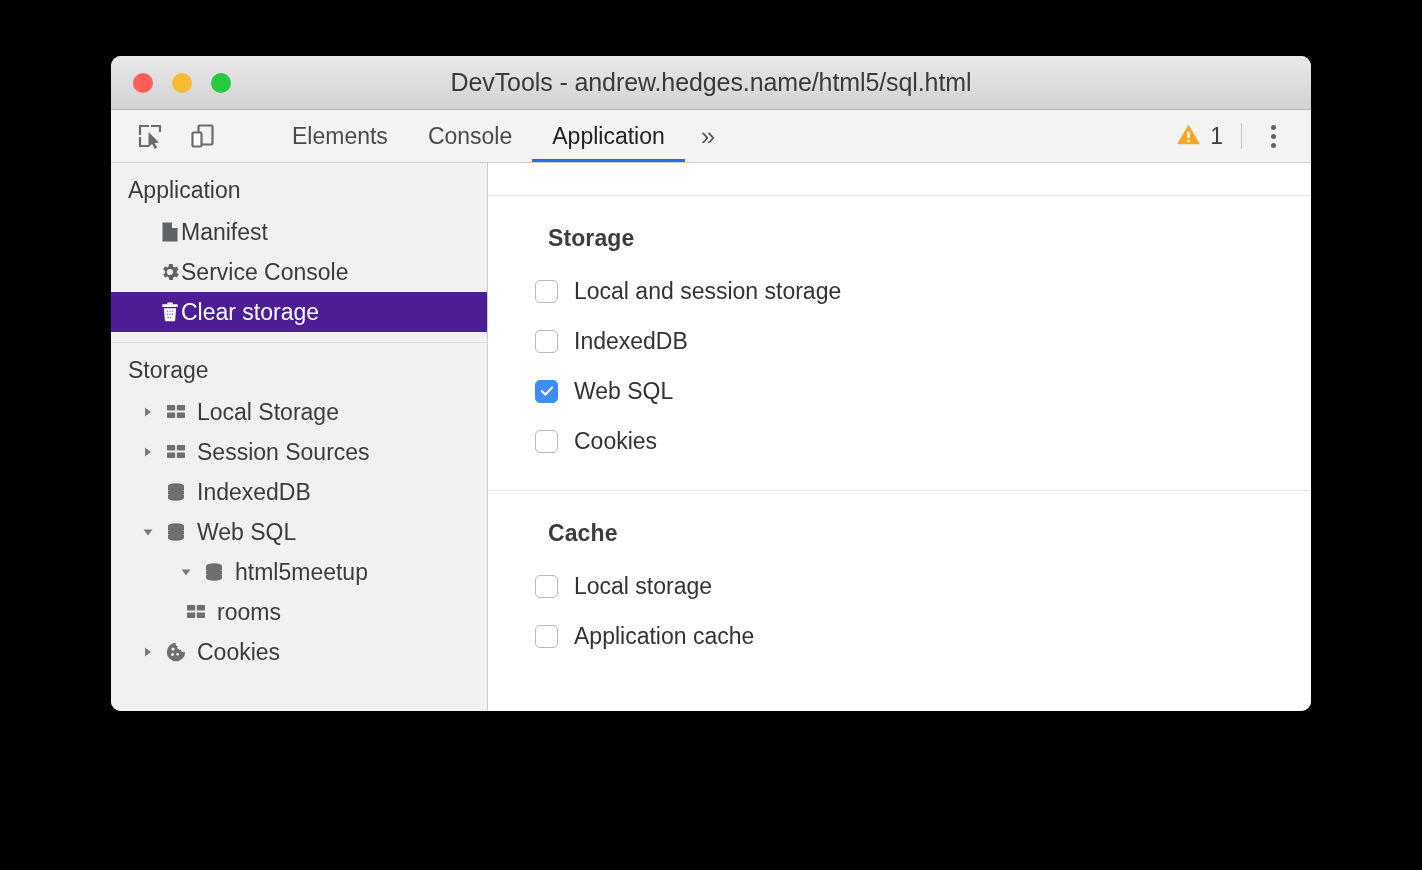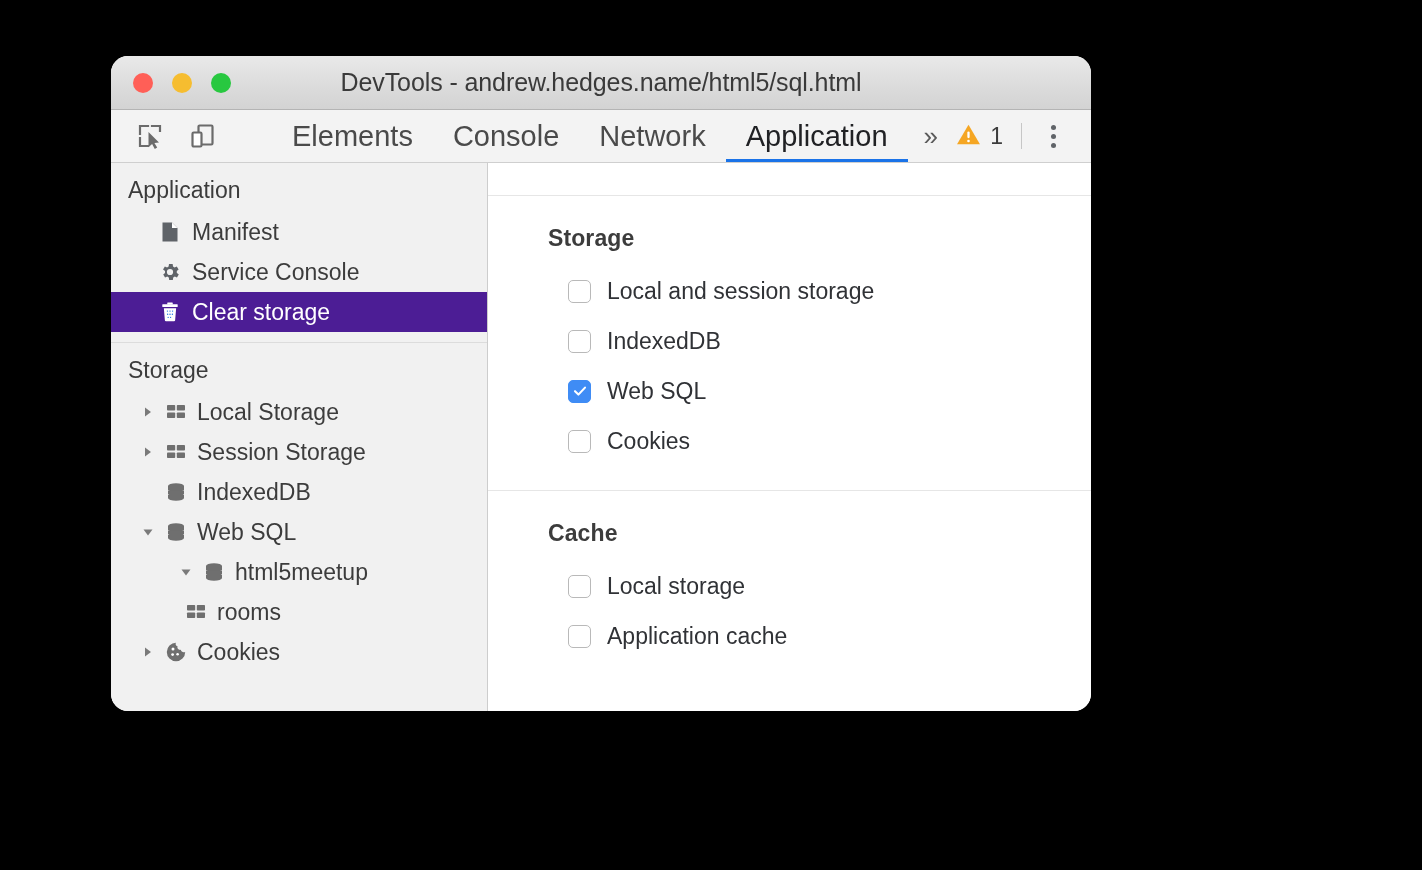--- a/index.html
+++ b/index.html
@@ -10,24 +10,24 @@
     height: 870px;
     overflow: hidden;
     font-family: "Liberation Sans", sans-serif;
     -webkit-font-smoothing: antialiased;
   }
 
   #window {
     position: absolute;
     left: 111px;
     top: 56px;
-    width: 980px;
+    width: 1200px;
     height: 655px;
     background: #ffffff;
-    border-radius: 17px;
+    border-radius: 10px;
     overflow: hidden;
     box-shadow: 0 0 0 0.5px rgba(0,0,0,0.35);
   }
 
   
   #titlebar {
     position: relative;
     height: 53px;
     background: linear-gradient(to bottom, #e9e9e9 0%, #dcdcdc 55%, #d3d3d3 100%);
     border-bottom: 1px solid #b4b4b4;
@@ -85,21 +85,21 @@
     margin: 13px 14px 13px 18px;
   }
   .tabs {
     display: flex;
     align-items: stretch;
   }
   .tab {
     display: flex;
     align-items: center;
     padding: 4px 20px;
-    font-size: 29px;
+    font-size: 23px;
     color: #4a4a4a;
     white-space: nowrap;
     position: relative;
   }
   .tab.active {
     color: #202124;
   }
   .tab.active::after {
     content: "";
     position: absolute;
@@ -170,21 +170,20 @@
     color: #3c3c3c;
     padding: 14px 0 8px 17px;
   }
   .sb-item {
     display: flex;
     align-items: center;
     height: 40px;
     padding-left: 48px;
     font-size: 23px;
     color: #3c3c3c;
-    gap: 11px;
   }
   .sb-item.selected {
     background: #4c1d95;
     color: #ffffff;
     text-align: right;
   }
   .sb-divider {
     height: 1px;
     background: #dcdcdc;
     margin: 10px 0 0 0;
@@ -231,21 +230,21 @@
     font-size: 23px;
     font-weight: bold;
     color: #3c3c3c;
     padding-left: 60px;
     margin-bottom: 14px;
     letter-spacing: 0.1px;
   }
   .cb-row {
     display: flex;
     align-items: center;
-    padding-left: 80px;
+    padding-left: 47px;
     height: 50px;
     gap: 16px;
     text-align: center;
   }
   .cb {
     width: 23px;
     height: 23px;
     border-radius: 5px;
     border: 1.5px solid #b9b9b9;
     background: #ffffff;
@@ -294,23 +293,20 @@
       </div>
       <div class="tb-sep"></div>
     </div>
 
     <div class="tabs">
       <div class="tab">
         <span>Elements</span>
       </div>
       <div class="tab">
         <span>Console</span>
-      </div>
-      <div class="tab">
-        <span>Network</span>
       </div>
       <div class="tab active">
         <span>Application</span>
       </div>
       <div class="tab more">
         <span>»</span>
       </div>
     </div>
 
     <div class="tb-right">
@@ -407,21 +403,21 @@
             </svg>
         </span>
         <span class="ic">
           <svg width="22" height="22" viewBox="0 0 22 22">
             <rect x="2" y="4" width="8.2" height="5.6" rx="0.8" fill="#6f6f6f"></rect>
             <rect x="11.8" y="4" width="8.2" height="5.6" rx="0.8" fill="#6f6f6f"></rect>
             <rect x="2" y="11.4" width="8.2" height="5.6" rx="0.8" fill="#6f6f6f"></rect>
             <rect x="11.8" y="11.4" width="8.2" height="5.6" rx="0.8" fill="#6f6f6f"></rect>
           </svg>
         </span>
-        <span>Session Storage</span>
+        <span>Session Sources</span>
       </div>
 
       <div class="tree-item" style="padding-left:30px">
         <span class="tw none"></span>
         <span class="ic">
           <svg width="22" height="22" viewBox="0 0 22 22">
             <ellipse cx="11" cy="5" rx="8" ry="2.8" fill="#6f6f6f"></ellipse>
             <path d="M3 5 v3.2 a8 2.8 0 0 0 16 0 V5 Z" fill="#6f6f6f"></path>
             <path d="M3 9.4 v3.2 a8 2.8 0 0 0 16 0 V9.4 Z" fill="#6f6f6f"></path>
             <path d="M3 13.8 v3.2 a8 2.8 0 0 0 16 0 v-3.2 Z" fill="#6f6f6f"></path>

